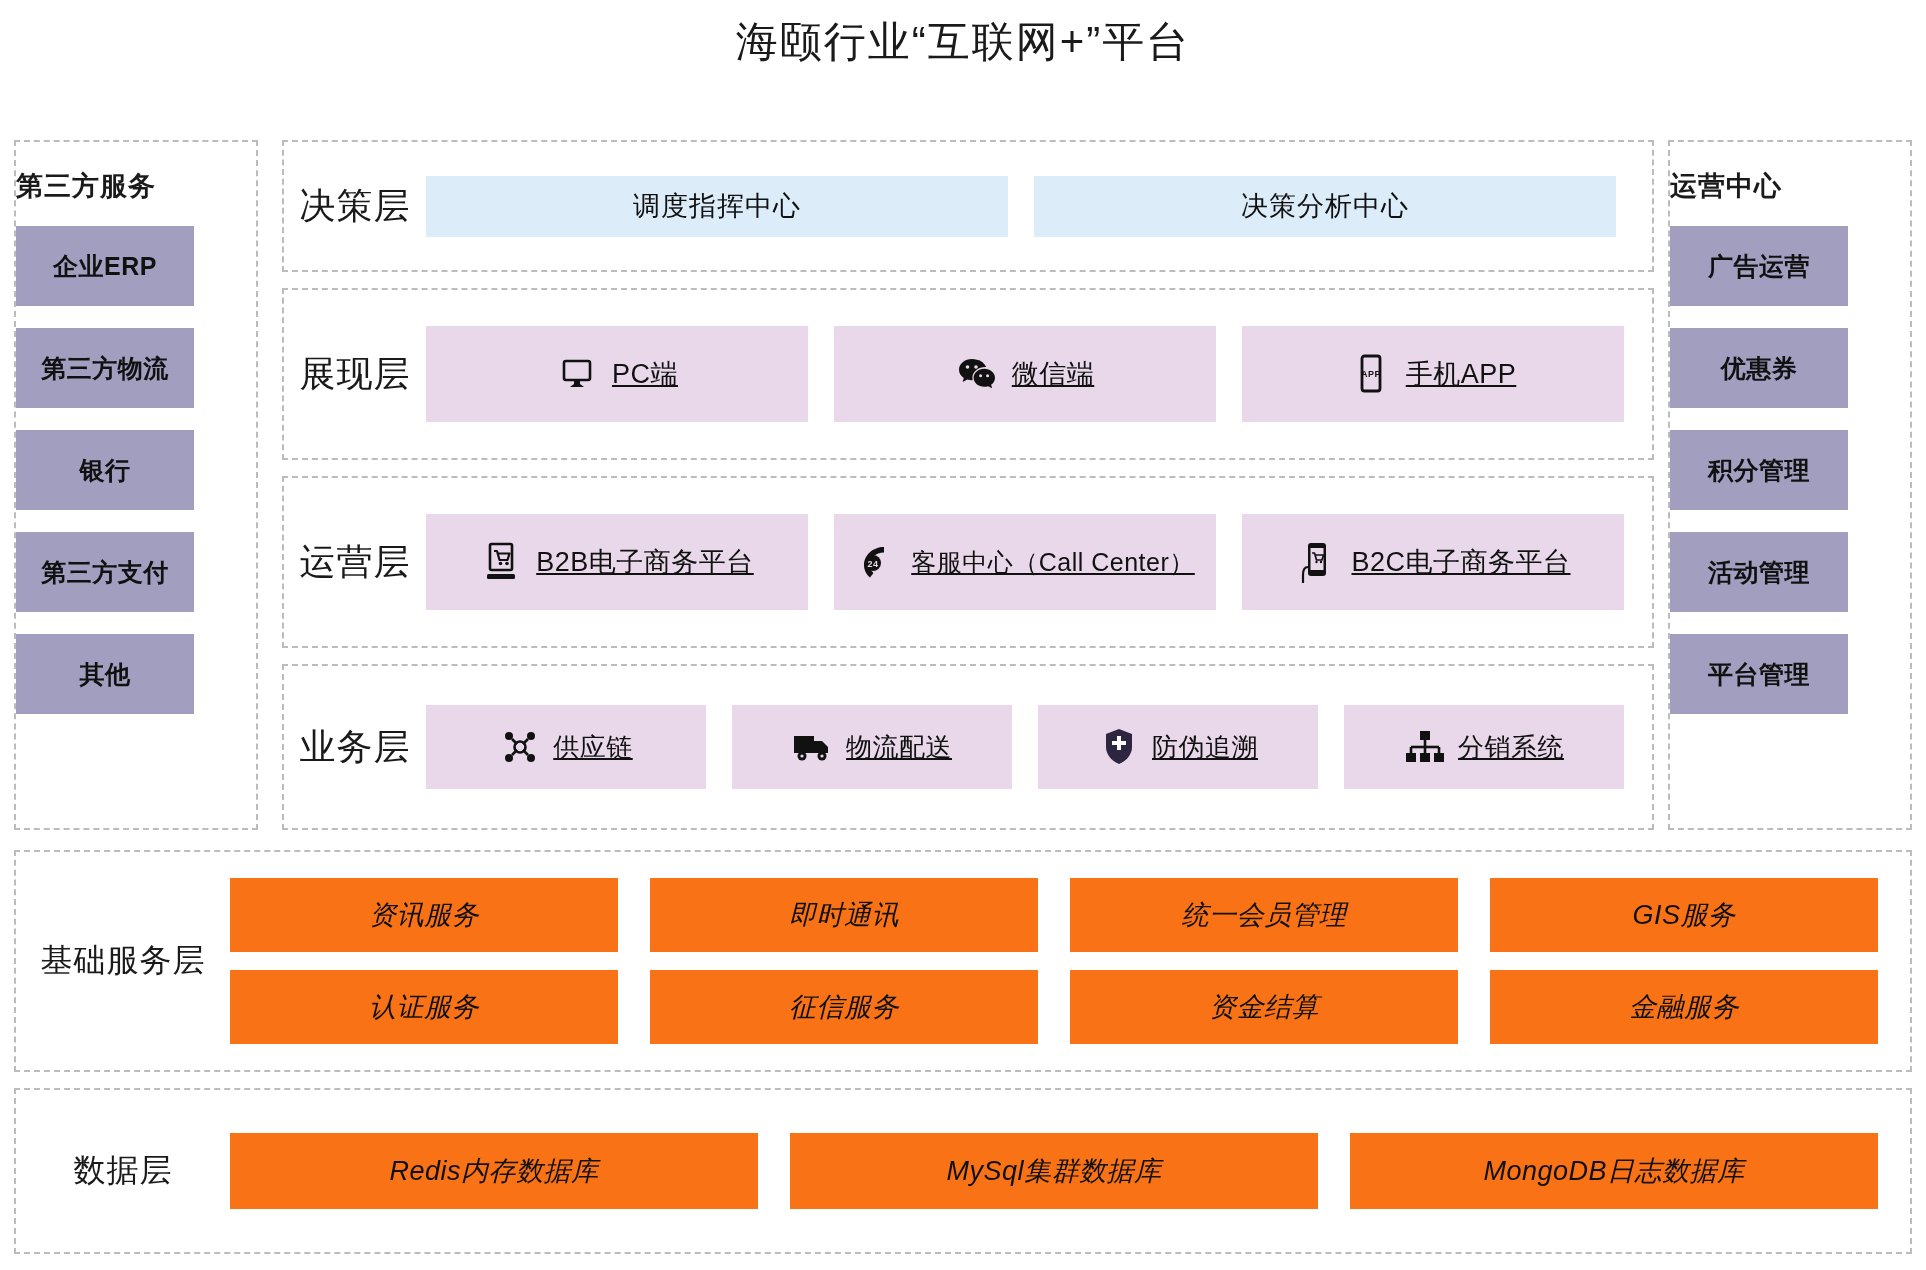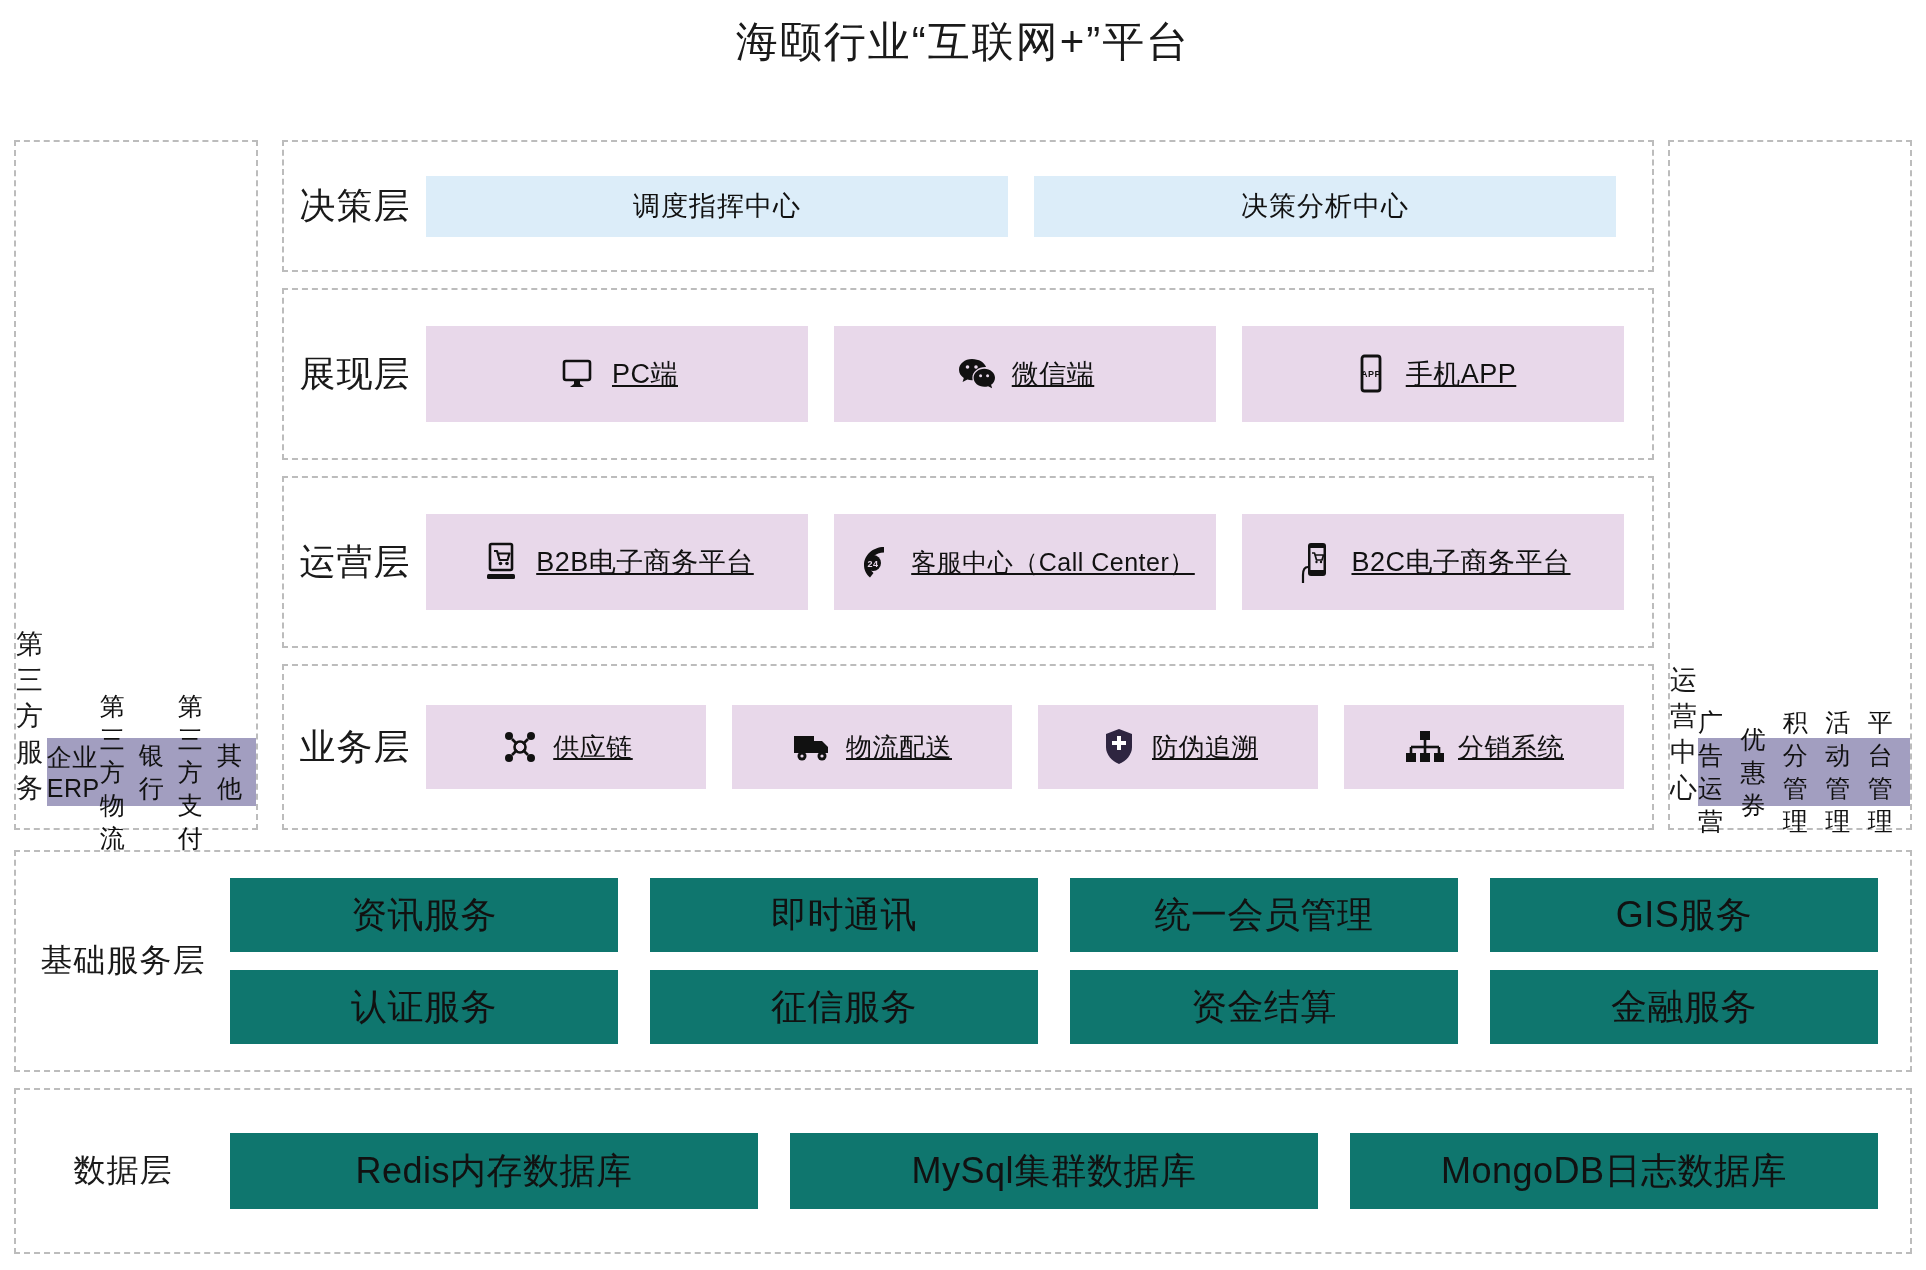--- a/index.html
+++ b/index.html
@@ -53,34 +53,35 @@
   #row-business  { left: 282px; top: 664px;  width: 1372px; height: 166px; }
   
   #row-basic     { left: 14px;  top: 850px;  width: 1898px; height: 222px; }
   #row-data      { left: 14px;  top: 1088px; width: 1898px; height: 166px; }
 
   
   .col-inner {
     position: absolute;
     inset: 0;
     display: flex;
-    flex-direction: row;
-    align-items: flex-end;
+    flex-direction: column;
+    align-items: flex-start;
     padding-top: 26px;
     box-sizing: border-box;
+    font-weight: bold;
   }
   .col-head {
     font-size: 27px;
     color: #1a1a1a;
     margin-bottom: 22px;
     letter-spacing: 1px;
   }
   .col-cell {
     width: 178px;
-    height: 68px;
+    height: 80px;
     background: #a29ec0;
     display: flex;
     align-items: center;
     justify-content: center;
     font-size: 25px;
     color: #111111;
     margin-bottom: 22px;
     letter-spacing: 0.5px;
   }
 
@@ -178,28 +179,29 @@
     padding-right: 32px;
     box-sizing: border-box;
   }
   .wide-line {
     display: flex;
     gap: 32px;
   }
   .cell-lav {
     flex: 1 1 0;
     height: 74px;
-    background: #0f766e;
+    background: #f97316;
     display: flex;
     align-items: center;
     justify-content: center;
-    font-size: 36px;
+    font-size: 27px;
     color: #111111;
     letter-spacing: 0.5px;
     white-space: nowrap;
+    font-style: italic;
   }
   #row-data .cell-lav { height: 76px; }
 </style>
 </head>
 <body>
 
 <div class="page">
 
   <div class="title">海颐行业“互联网+”平台</div>
 

